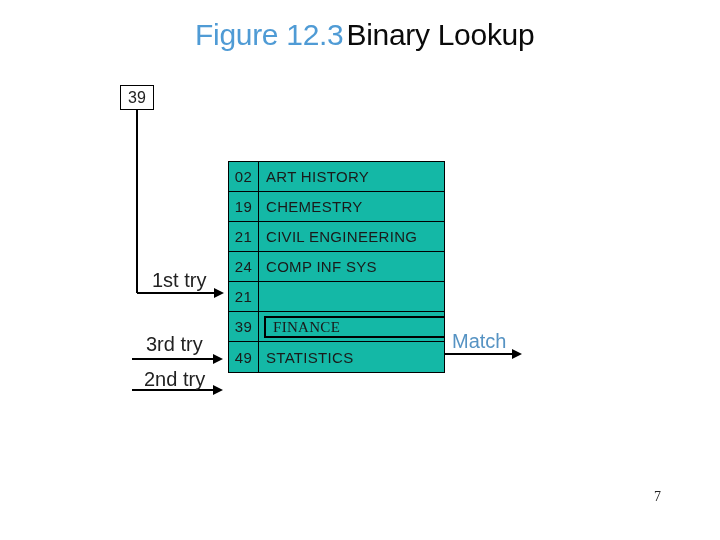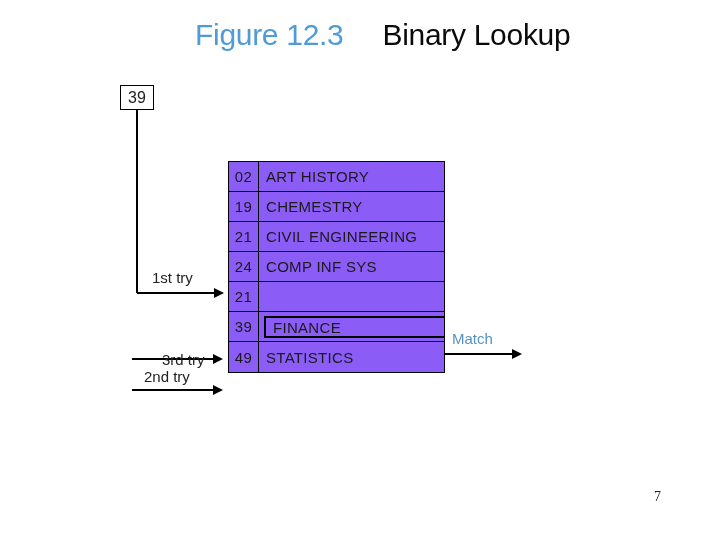--- a/index.html
+++ b/index.html
@@ -6,61 +6,61 @@
   .slide {
     position:relative; width:720px; height:540px; background:#ffffff;
     font-family:"Liberation Sans", sans-serif; color:#111; overflow:hidden;
   }
   
   .title {
     position:absolute; left:195px; top:19px; font-size:30px; line-height:32px;
     letter-spacing:-0.3px; white-space:nowrap;
   }
   .title .figure { color:#4f9bd5; margin-right:3px; }
-  .title .rest { color:#0a0a0a;margin-left:36px; }
+  .title .rest { color:#0a0a0a; }
 
   
   .key-box {
     position:absolute; left:120px; top:85px; width:34px; height:25px;
     border:1.5px solid #000; box-sizing:border-box;
     display:flex; align-items:center; justify-content:center;
     font-size:16px; color:#222;
   }
 
   
   .vline { position:absolute; background:#000; }
   .arrow { position:absolute; height:2px; background:#000; }
   .arrow::after {
     content:""; position:absolute; right:-10px; top:-4px;
     border-left:10px solid #000; border-top:5px solid transparent;
     border-bottom:5px solid transparent; width:0; height:0;
   }
 
   
-  .lbl { position:absolute; font-size:15px; color:#222; white-space:nowrap; }
+  .lbl { position:absolute; font-size:20px; color:#222; white-space:nowrap; }
   .lbl.match { color:#5693c3; }
 
   
   .lookup {
     position:absolute; left:228px; top:161px; width:217px;
-    border:1.5px solid #000; box-sizing:border-box; background:#8b5cf6;
+    border:1.5px solid #000; box-sizing:border-box; background:#14b8a6;
   }
   .trow { display:flex; height:30px; box-sizing:border-box; border-bottom:1.5px solid #000; }
   .trow:last-child { border-bottom:none; }
   .tcode {
     width:30px; box-sizing:border-box; border-right:1.5px solid #000;
     display:flex; align-items:center; justify-content:center;
     font-size:15px; letter-spacing:0.3px; color:#1a1a1a;
   }
   .tname {
     flex:1; position:relative; display:flex; align-items:center;
     padding-left:7px; font-size:15px; letter-spacing:0.3px; color:#1a1a1a;
     white-space:nowrap; overflow:hidden;text-align:right;
   }
-  .tname.boxed { padding-left:0; }
+  .tname.boxed { padding-left:0;font-family:Liberation Serif, serif; }
   .match-box {
     position:absolute; left:5px; top:4px; width:172px; height:18px;
     border:2px solid #000; box-sizing:content-box;
     display:flex; align-items:center; padding-left:7px;
   }
 
   
   .page-num {
     position:absolute; left:654px; top:489px;
     font-family:"Liberation Serif", serif; font-size:14px; color:#222;
@@ -80,21 +80,21 @@
   </div>
 
   <div class="vline" style="left:136px; top:109px; width:2px; height:184px;"></div>
 
   <div class="arrow" style="left:137px; top:292px; width:77px;"></div>
   <div class="arrow" style="left:132px; top:358px; width:81px;"></div>
   <div class="arrow" style="left:132px; top:389px; width:81px;"></div>
   <div class="arrow" style="left:440px; top:353px; width:72px;"></div>
 
   <div class="lbl" style="left:152px; top:269px;">1st try</div>
-  <div class="lbl" style="left:146px; top:351px;margin-left:16px;">3rd try</div>
+  <div class="lbl" style="left:146px; top:333px;">3rd try</div>
   <div class="lbl" style="left:144px; top:368px;">2nd try</div>
   <div class="lbl match" style="left:452px; top:330px;">Match</div>
 
   <div class="lookup">
     <div class="trow">
       <div class="tcode">02</div>
       <div class="tname">ART HISTORY</div>
     </div>
     <div class="trow">
       <div class="tcode">19</div>

